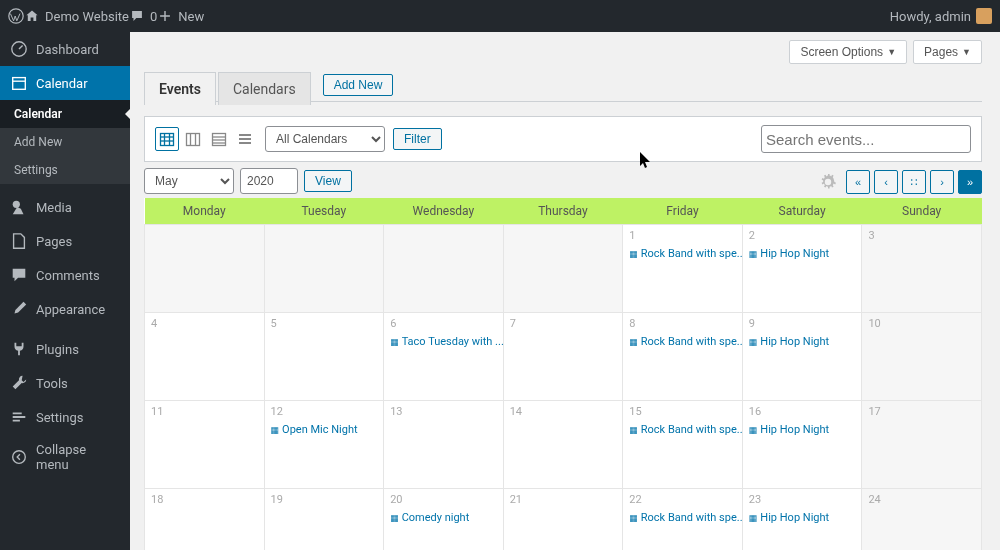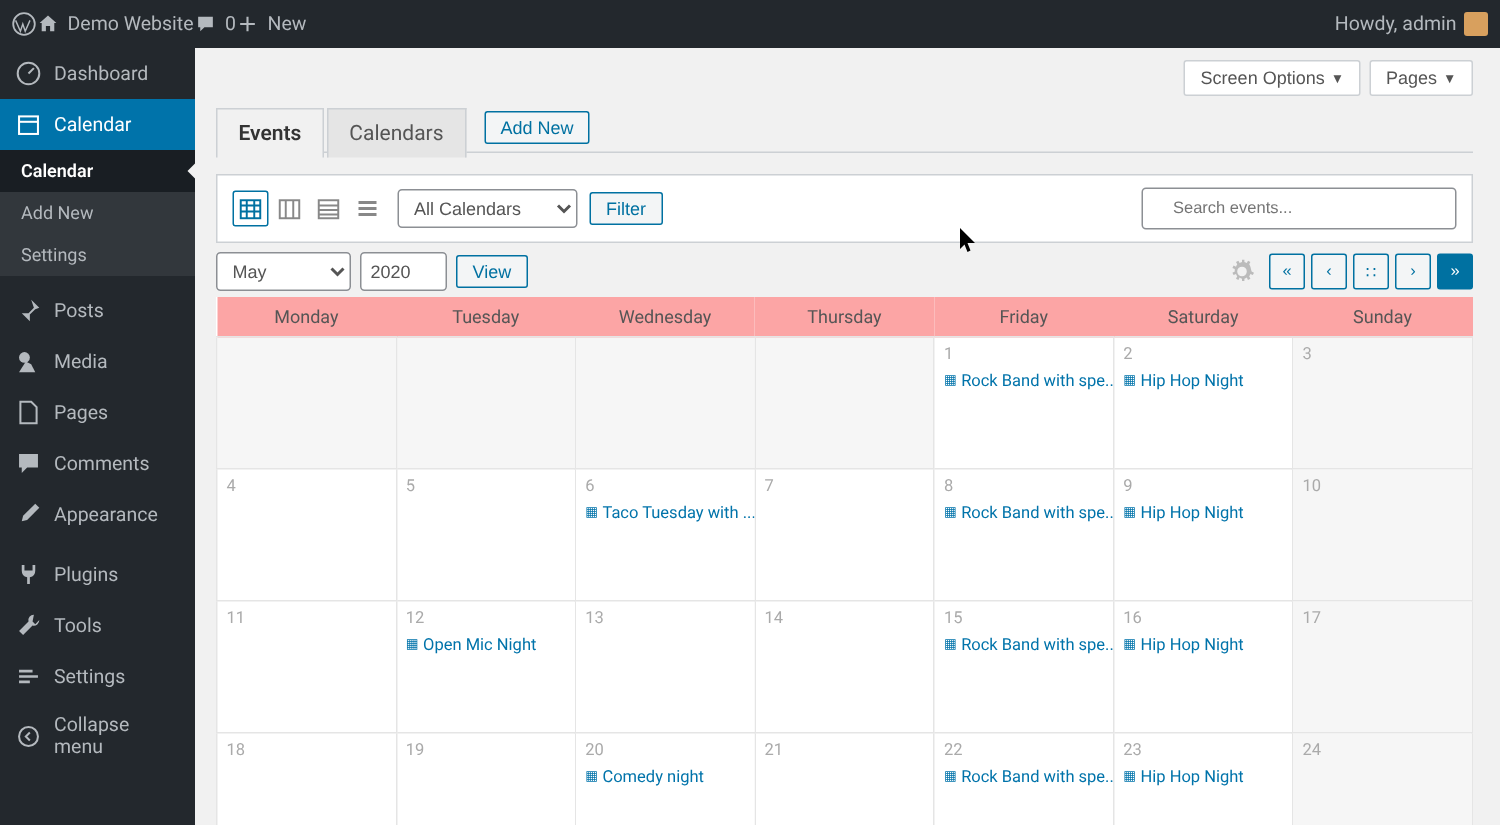--- a/index.html
+++ b/index.html
@@ -38,41 +38,41 @@
 .tab-add-new { margin-left: 10px; border: 1px solid #0071a1; color: #0071a1; background: #f3f5f6; padding: 3px 10px; font-size: 12px; border-radius: 2px; cursor: pointer; }
 
 
 .toolbar-card { background: #fff; border: 1px solid #ccd0d4; margin-top: 14px; padding: 8px 10px; display: flex; align-items: center; justify-content: space-between; }
 .toolbar-left { display: flex; align-items: center; gap: 8px; }
 .view-icons { display: flex; gap: 2px; }
 .view-icon { width: 24px; height: 24px; border: 1px solid transparent; display: flex; align-items: center; justify-content: center; color: #777; cursor: pointer; border-radius: 2px; }
 .view-icon.active { border-color: #0071a1; color: #0071a1; }
 .select-cal { height: 26px; border: 1px solid #8c8f94; border-radius: 3px; padding: 0 20px 0 6px; font-size: 12px; color: #555; background: #fff; }
 .filter-btn { border: 1px solid #0071a1; color: #0071a1; background: #f3f5f6; padding: 3px 10px; font-size: 12px; border-radius: 2px; cursor: pointer; }
-.search-input { height: 28px; width: 210px; border: 1px solid #8c8f94; border-radius: 3px; padding: 0 20px; font-size: 11px; }
+.search-input { height: 28px; width: 210px; border: 1px solid #8c8f94; border-radius: 3px; padding: 0 4px; font-size: 15px; }
 
 
 .subsubsub { margin-top: 10px; font-size: 12px; color: #666; }
 .subsubsub a { color: #0073aa; text-decoration: none; }
 .subsubsub .count { color: #666; }
 
 
-.nav-row { display: flex; align-items: center; justify-content: space-between; margin-top: 6px; }
+.nav-row { display: flex; align-items: flex-end; justify-content: space-between; margin-top: 6px; }
 .nav-left { display: flex; align-items: center; gap: 6px; }
 .month-select, .year-input { height: 26px; border: 1px solid #8c8f94; border-radius: 3px; font-size: 12px; color: #555; background: #fff; }
 .month-select { padding: 0 18px 0 6px; width: 90px; }
 .year-input { width: 58px; padding: 0 6px; }
 .nav-right { display: flex; align-items: center; gap: 4px; }
 .gear { color: #bbb; cursor: pointer; margin-right: 6px; }
 .pager-btn { width: 24px; height: 24px; border: 1px solid #0071a1; background: #f3f5f6; color: #0071a1; font-size: 11px; display: flex; align-items: center; justify-content: center; cursor: pointer; border-radius: 2px; }
 .pager-btn.dark { background: #0071a1; color: #fff; }
 
 
 .cal { width: 100%; border-collapse: collapse; margin-top: 4px; table-layout: fixed; background: #fff; }
-.cal th { background: #fca5a5; color: #555; font-weight: 400; font-size: 12px; padding: 6px 0; border-bottom: 1px solid #e5e5e5; }
+.cal th { background: #bef264; color: #555; font-weight: 400; font-size: 12px; padding: 6px 0; border-bottom: 1px solid #e5e5e5; }
 .cal td { height: 88px; border: 1px solid #e5e5e5; vertical-align: top; font-size: 11px; position: relative; background: #fff; }
 .cal td.other { background: #f6f6f6; color: #bbb; }
 .daynum { padding: 4px 6px; color: #aaa; font-size: 11px; }
 .event { color: #0073aa; padding: 1px 4px 1px 6px; white-space: nowrap; overflow: hidden; text-overflow: ellipsis; font-size: 11px; cursor: pointer; display: flex; align-items: center; gap: 3px; }
 .event-icon { font-size: 9px; }
 
 svg { display: block; }
 </style>
 </head>
 <body>
@@ -140,28 +140,20 @@
           </svg>
         </span>
         <span>Calendar</span>
       </div>
       <div class="submenu">
         <div class="submenu-item current">Calendar</div>
         <div class="submenu-item">Add New</div>
         <div class="submenu-item">Settings</div>
       </div>
       <div class="menu-sep"></div>
-      <div class="menu-item">
-        <span class="dashicon">
-          <svg width="18" height="18" viewBox="0 0 20 20" fill="currentColor">
-            <path d="M12 2l6 6-3 1-4 4 0 5-3-3-5 5 5-5-3-3 5 0 4-4z"></path>
-          </svg>
-        </span>
-        <span>Posts</span>
-      </div>
       <div class="menu-item">
         <span class="dashicon">
           <svg width="18" height="18" viewBox="0 0 20 20" fill="currentColor">
             <circle cx="7" cy="7" r="4"></circle>
             <path d="M8 10l4 2 3 6H3z"></path>
           </svg>
         </span>
         <span>Media</span>
       </div>
       <div class="menu-item">

